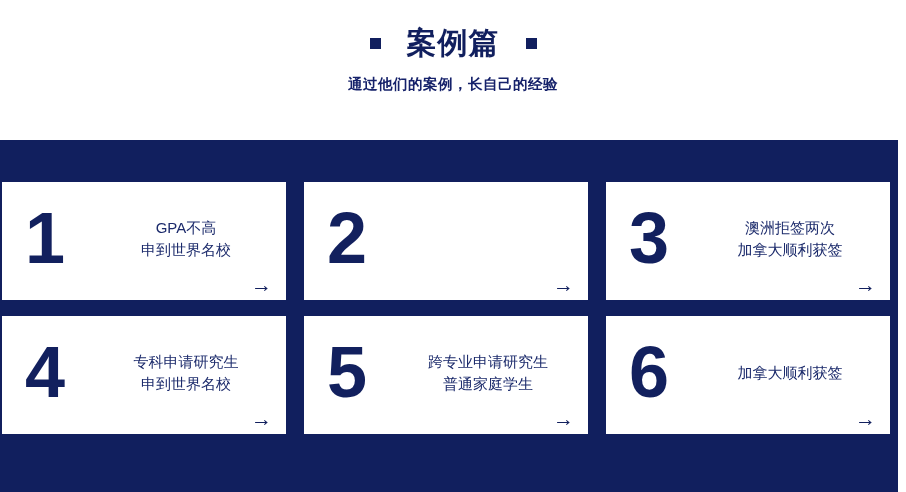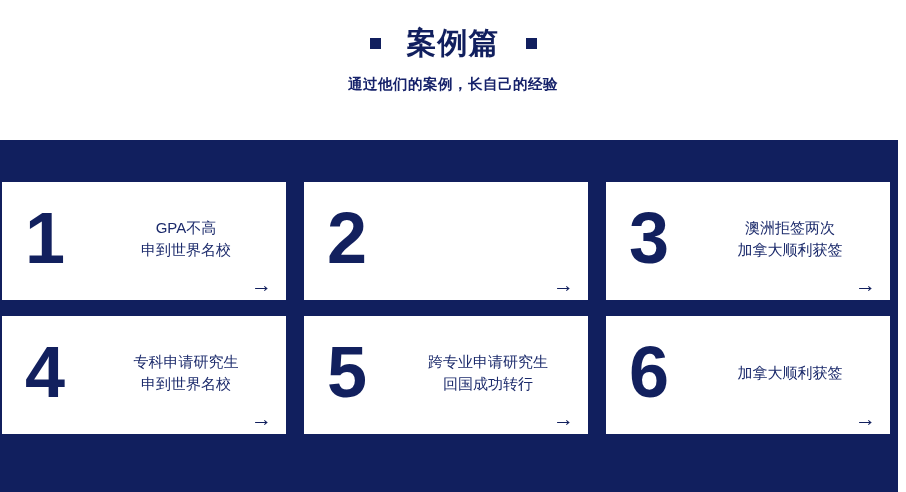--- a/index.html
+++ b/index.html
@@ -189,21 +189,21 @@
         <span class="line">专科申请研究生</span>
         <span class="line">申到世界名校</span>
       </div>
       <div class="card-arrow">→</div>
     </div>
 
     <div class="card">
       <div class="card-number">5</div>
       <div class="card-text">
         <span class="line">跨专业申请研究生</span>
-        <span class="line">回国成功转行</span>
+        <span class="line">普通家庭学生</span>
       </div>
       <div class="card-arrow">→</div>
     </div>
 
     <div class="card">
       <div class="card-number">6</div>
       <div class="card-text">
         <span class="line">加拿大顺利获签</span>
       </div>
       <div class="card-arrow">→</div>

